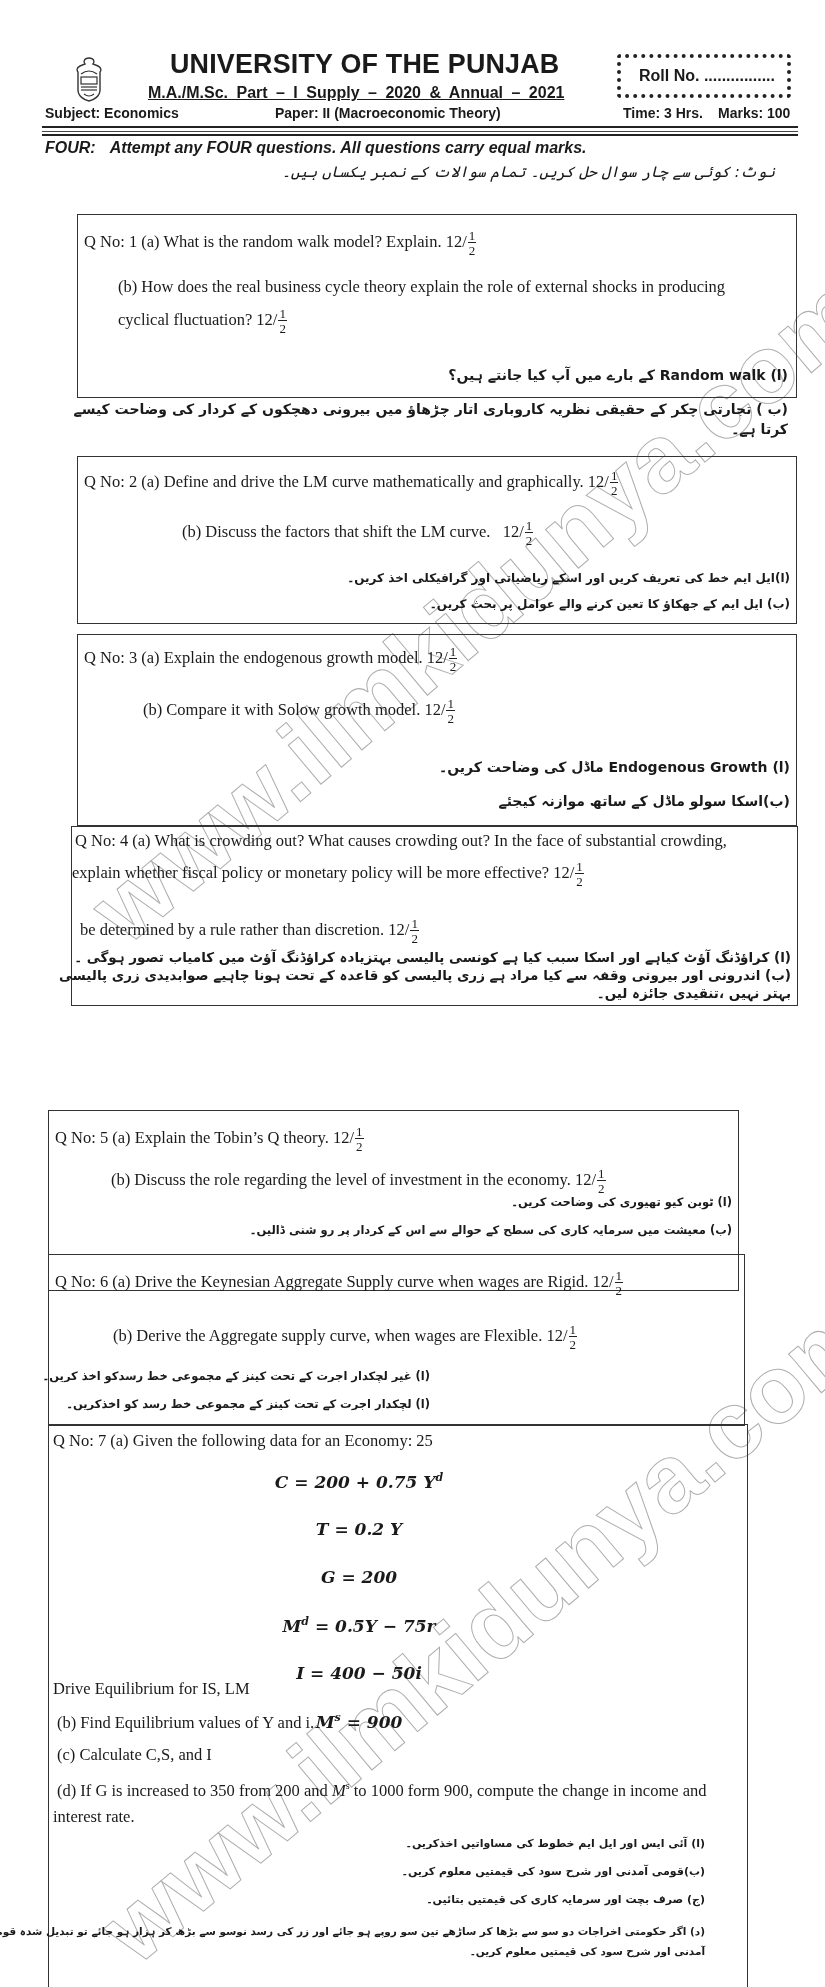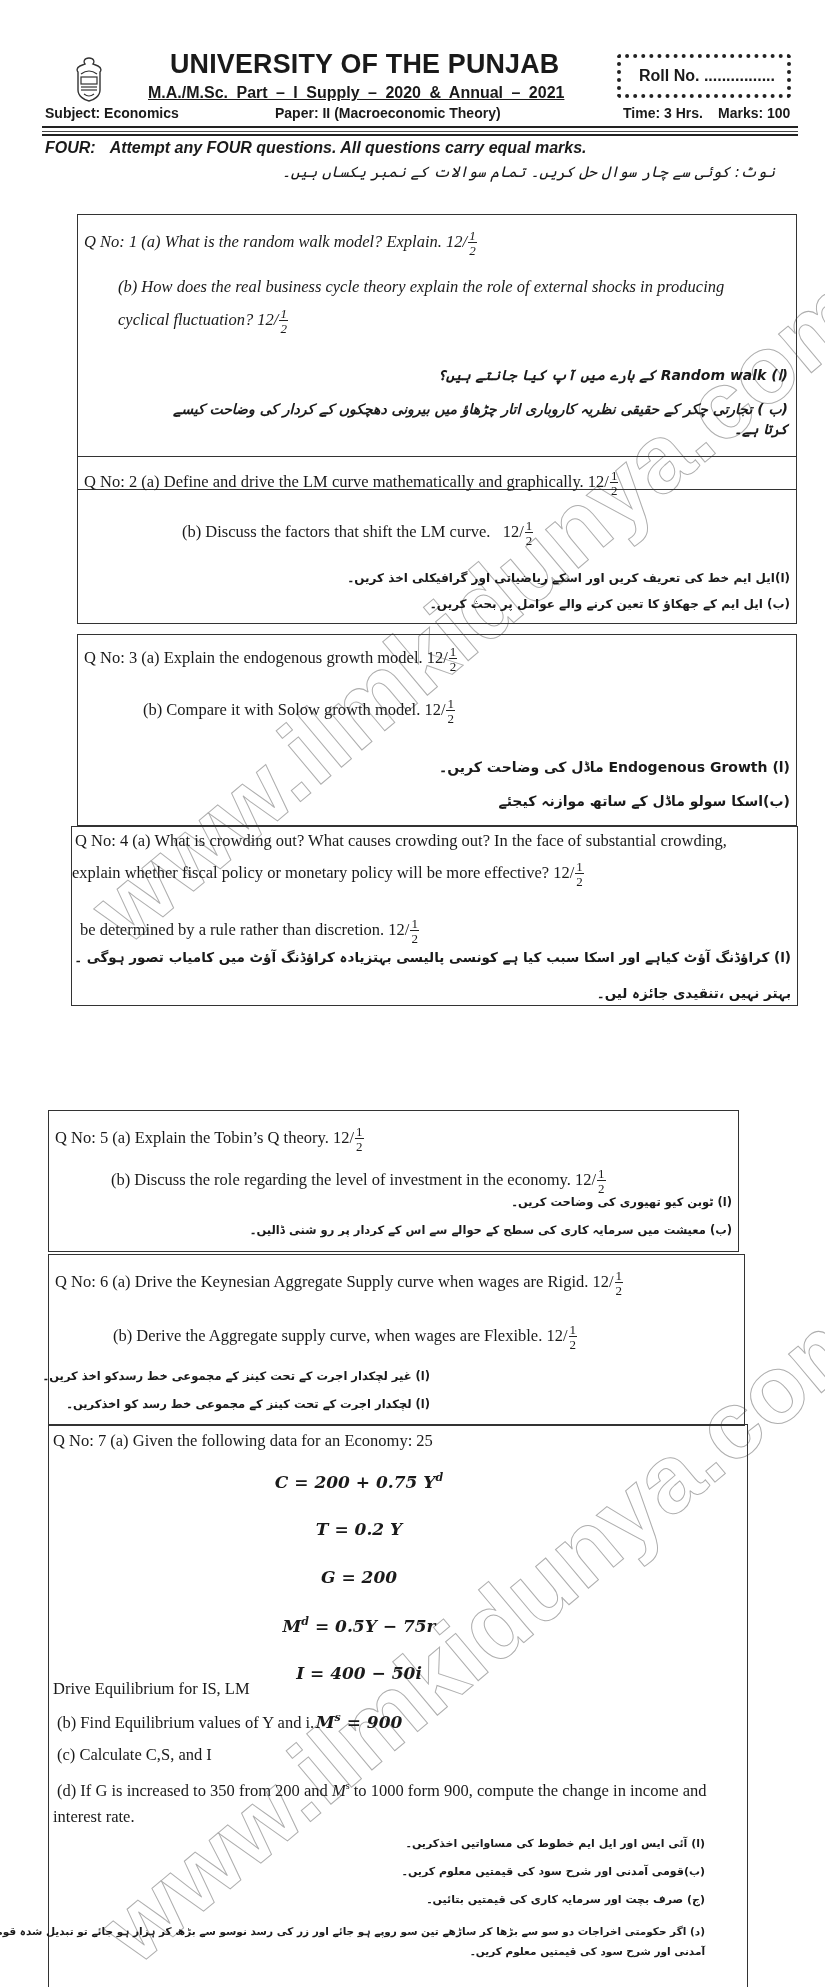--- a/index.html
+++ b/index.html
@@ -70,21 +70,21 @@
 </div>
 <div class="abs rule-1"></div>
 <div class="abs rule-2"></div>
 <div class="abs rule-3"></div>
 
 <div class="abs note-en sans">
   <span class="lead">FOUR:</span><span>Attempt any FOUR questions. All questions carry equal marks.</span>
 </div>
 <div class="abs note-ur urdu">نوٹ: کوئی سے چار سوال حل کریں۔ تمام سوالات کے نمبر یکساں ہیں۔</div>
 
-<div class="abs qbox" style="left:77px; top:214px; width:720px; height:276px;font-style:italic;">
+<div class="abs qbox" style="left:77px; top:214px; width:720px; height:184px;">
   <div class="abs q-en" style="left:6px; top:14px;">
     <span>Q No: 1 (a) What is the random walk model? Explain.</span>
     <span><span>12/</span><span class="frac">
           <span class="num">1</span>
           <span class="den">2</span>
         </span></span>
   </div>
   <div class="abs q-en" style="left:40px; top:64px;">(b) How does the real business cycle theory explain the role of external shocks in producing</div>
   <div class="abs q-en" style="left:40px; top:92px;">
     <span>cyclical fluctuation?</span>
@@ -146,24 +146,25 @@
         </span></span>
   </div>
   <div class="abs q-en" style="left:8px; top:90px;">
     <span>be determined by a rule rather than discretion.</span>
     <span><span>12/</span><span class="frac">
           <span class="num">1</span>
           <span class="den">2</span>
         </span></span>
   </div>
   <div class="abs q-ur urdu" style="right:6px; top:122px; font-size:13.5px;">(ا) کراؤڈنگ آؤٹ کیاہے اور اسکا سبب کیا ہے کونسی پالیسی بہتزیادہ کراؤڈنگ آؤٹ میں کامیاب تصور ہوگی ۔</div>
+  <div class="abs q-ur urdu" style="right:6px; top:140px; font-size:13.5px;">(ب) اندرونی اور بیرونی وقفہ سے کیا مراد ہے  زری پالیسی کو قاعدہ کے تحت ہونا چاہیے صوابدیدی زری پالیسی</div>
   <div class="abs q-ur urdu" style="right:6px; top:158px; font-size:13.5px;">بہتر نہیں ،تنقیدی جائزہ لیں۔</div>
 </div>
 
-<div class="abs qbox" style="left:48px; top:1110px; width:691px; height:142px;">
+<div class="abs qbox" style="left:48px; top:1110px; width:691px; height:181px;">
   <div class="abs q-en" style="left:6px; top:14px;">
     <span>Q No: 5 (a) Explain the Tobin’s Q theory.</span>
     <span><span>12/</span><span class="frac">
           <span class="num">1</span>
           <span class="den">2</span>
         </span></span>
   </div>
   <div class="abs q-en" style="left:62px; top:56px;">
     <span>(b) Discuss the role regarding the level of investment in the economy.</span>
     <span><span>12/</span><span class="frac">

